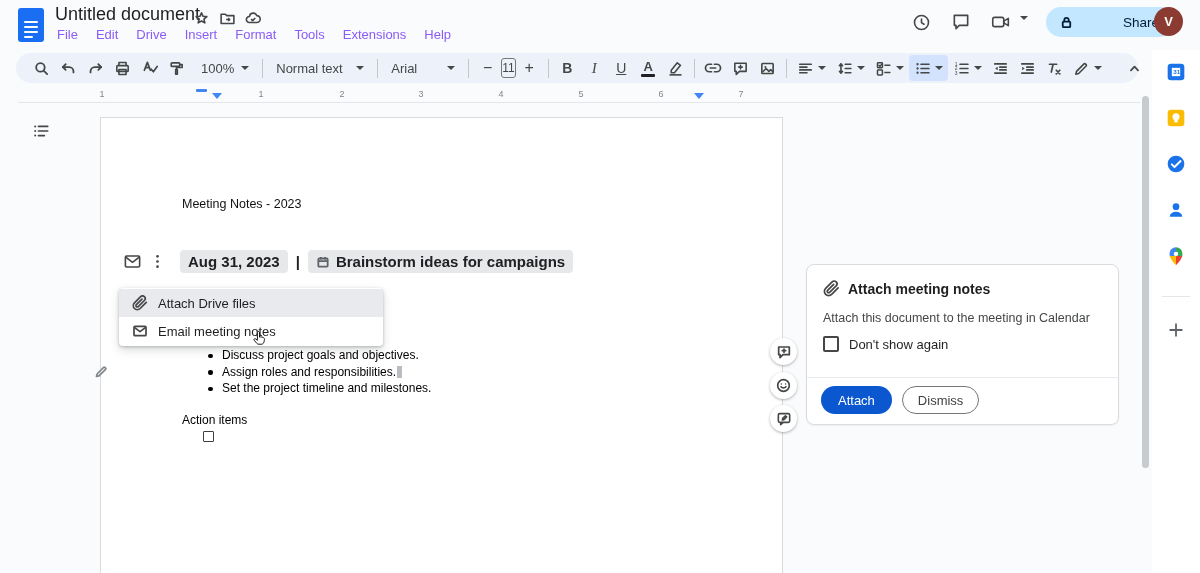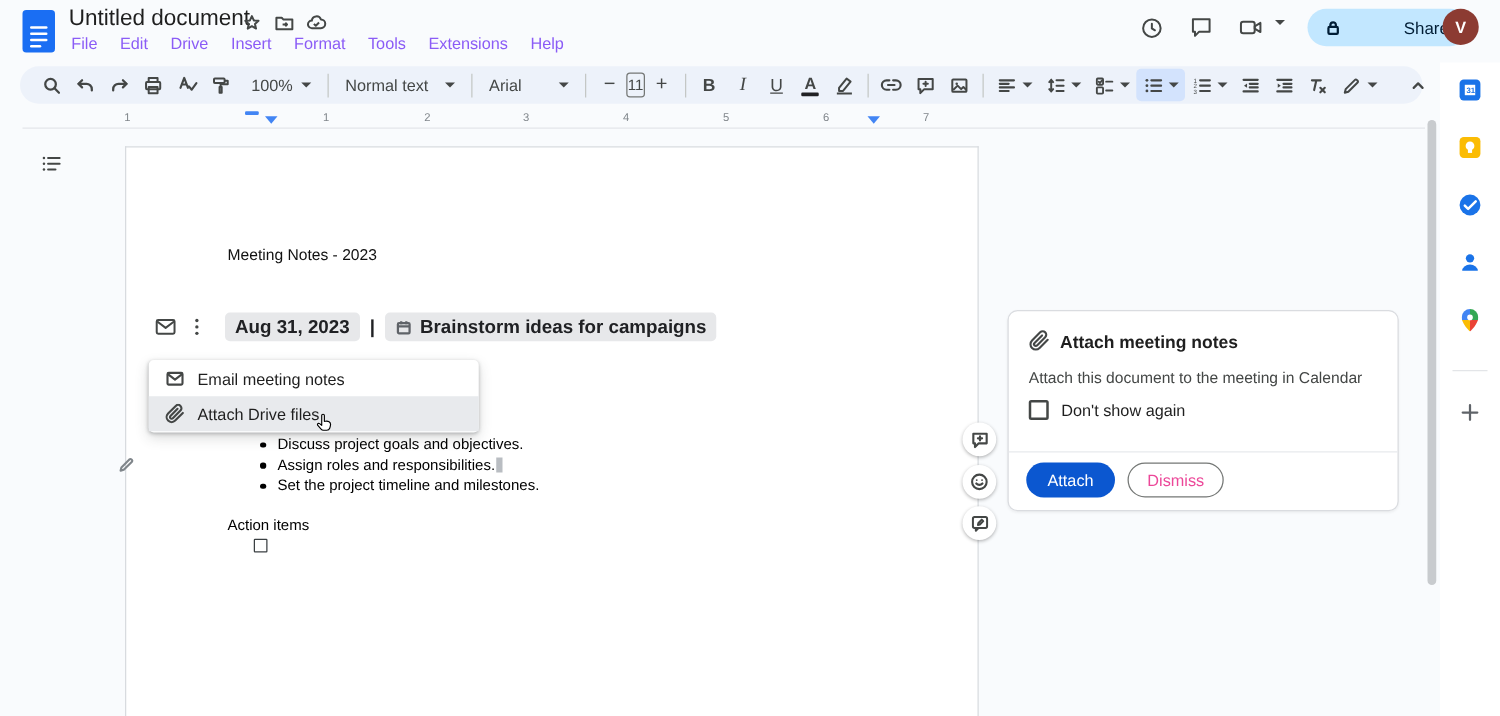--- a/index.html
+++ b/index.html
@@ -68,34 +68,34 @@
   .popup { left:119px; top:288px; width:264px; background:#fff; border-radius:4px; padding:1px 0;
            box-shadow:0 1px 3px rgba(60,64,67,.3), 0 4px 10px rgba(60,64,67,.18); z-index:5; }
   .popup-item { display:flex; align-items:center; gap:10px; height:28px; padding:0 13px; font-size:13px; color:#1f1f1f; white-space:nowrap; }
   .popup-item.hover { background:#e8eaed; }
 
   
   .float-btn { left:770px; width:27px; height:27px; border-radius:50%; background:#fff;
                box-shadow:0 1px 3px rgba(0,0,0,.3); display:flex; align-items:center; justify-content:center; z-index:4; }
 
   
-  .card { left:806px; top:248px; width:313px; height:161px; background:#fff; border:1px solid #dadce0;
+  .card { left:806px; top:264px; width:313px; height:161px; background:#fff; border:1px solid #dadce0;
           border-radius:8px; box-shadow:0 1px 2px rgba(0,0,0,.05); z-index:3; }
   .card-title-row { position:absolute; left:16px; top:15px; display:flex; align-items:center; gap:8px; }
   .card-title { font-size:14px; font-weight:600; color:#1f1f1f; }
   .card-body { position:absolute; left:16px; top:46px; font-size:12.5px; color:#444746; }
   .card-check-row { position:absolute; left:16px; top:71px; display:flex; align-items:center; gap:10px; }
   .card-checkbox { width:16px; height:16px; border:2px solid #444746; border-radius:2px; background:#fff; }
   .card-check-label { font-size:13px; color:#1f1f1f; }
   .card-divider { position:absolute; left:0; top:112px; width:100%; height:1px; background:#e8eaed; }
   .card-btn-row { position:absolute; left:14px; top:121px; display:flex; gap:10px; }
   .btn-attach { height:28px; padding:0 17px; border:none; border-radius:14px; background:#0b57d0; color:#fff;
                 font-size:13px; font-weight:500; font-family:inherit; display:flex; align-items:center; }
   .btn-dismiss { height:28px; padding:0 15px; border:1px solid #747775; border-radius:14px; background:#fff;
-                 color:#ec4899; font-size:13px; font-weight:500; font-family:inherit; display:flex; align-items:center;text-align:right; }
+                 color:#404040; font-size:13px; font-weight:500; font-family:inherit; display:flex; align-items:center;text-align:right; }
 
   
   .appbar { left:1152px; top:50px; width:48px; height:523px; background:#fff; }
   .app-ic { left:1166px; width:20px; height:20px; }
   .appbar-divider { left:1162px; top:296px; width:28px; height:1px; background:#e3e5e8; }
   .scroll-thumb { left:1142px; top:96px; width:7px; height:372px; background:#c8cbce; border-radius:4px; }
 
   .outline-icon { left:31px; top:121px; }
   .pencil-margin { left:94px; top:364px; }
   .cursor-hand { left:251px; top:330px; z-index:6; }
@@ -398,32 +398,32 @@
     <span class="chip">
       <svg class="ic" width="14" height="14" viewBox="0 0 24 24" fill="none" stroke="#5f6368" stroke-width="1.8" stroke-linejoin="round">
           <rect x="4" y="6" width="16" height="14" rx="1.5"></rect>
           <path d="M4 10.5h16M8.5 3.5v4M15.5 3.5v4"></path>
         </svg>
       <span>Brainstorm ideas for campaigns</span>
     </span>
   </div>
 
   <div class="abs popup">
+    <div class="popup-item hover">
+      <svg class="ic" width="16" height="16" viewBox="0 0 24 24" fill="none" stroke="currentColor" stroke-width="1.7" stroke-linecap="round" stroke-linejoin="round">
+          <path d="M21.4 11.05l-9.19 9.19a6 6 0 0 1-8.49-8.49l9.19-9.19a4 4 0 0 1 5.66 5.66l-9.2 9.19a2 2 0 0 1-2.83-2.83l8.49-8.48"></path>
+        </svg>
+      <span>Attach Drive files</span>
+    </div>
     <div class="popup-item">
       <svg class="ic" width="16" height="16" viewBox="0 0 24 24" fill="none" stroke="currentColor" stroke-width="1.7" stroke-linejoin="round">
           <rect x="3" y="5" width="18" height="14" rx="1.5"></rect>
           <path d="M3.5 6.5L12 13l8.5-6.5"></path>
         </svg>
       <span>Email meeting notes</span>
-    </div>
-    <div class="popup-item hover">
-      <svg class="ic" width="16" height="16" viewBox="0 0 24 24" fill="none" stroke="currentColor" stroke-width="1.7" stroke-linecap="round" stroke-linejoin="round">
-          <path d="M21.4 11.05l-9.19 9.19a6 6 0 0 1-8.49-8.49l9.19-9.19a4 4 0 0 1 5.66 5.66l-9.2 9.19a2 2 0 0 1-2.83-2.83l8.49-8.48"></path>
-        </svg>
-      <span>Attach Drive files</span>
     </div>
   </div>
   <div class="abs cursor-hand">
     <svg width="17" height="17" viewBox="0 0 24 24">
         <path d="M9 3.5c0-.8.7-1.5 1.5-1.5S12 2.7 12 3.5V10l1.2-.1c3.3-.4 5.8.7 5.8 3.7 0 0-.4 2.6-1 4.2-.5 1.4-1.8 2.3-3.3 2.3H11c-1 0-2-.4-2.7-1.2l-3.7-4.3c-.6-.6-.5-1.6.2-2.1.5-.4 1.3-.3 1.8.1L9 14.5z" fill="#fff" stroke="#000" stroke-width="1.3" stroke-linejoin="round"></path>
       </svg>
   </div>
 
   <div class="abs bullets">
     <div class="bullet-line"><span class="dot"></span><span>Discuss project goals and objectives.</span></div>

